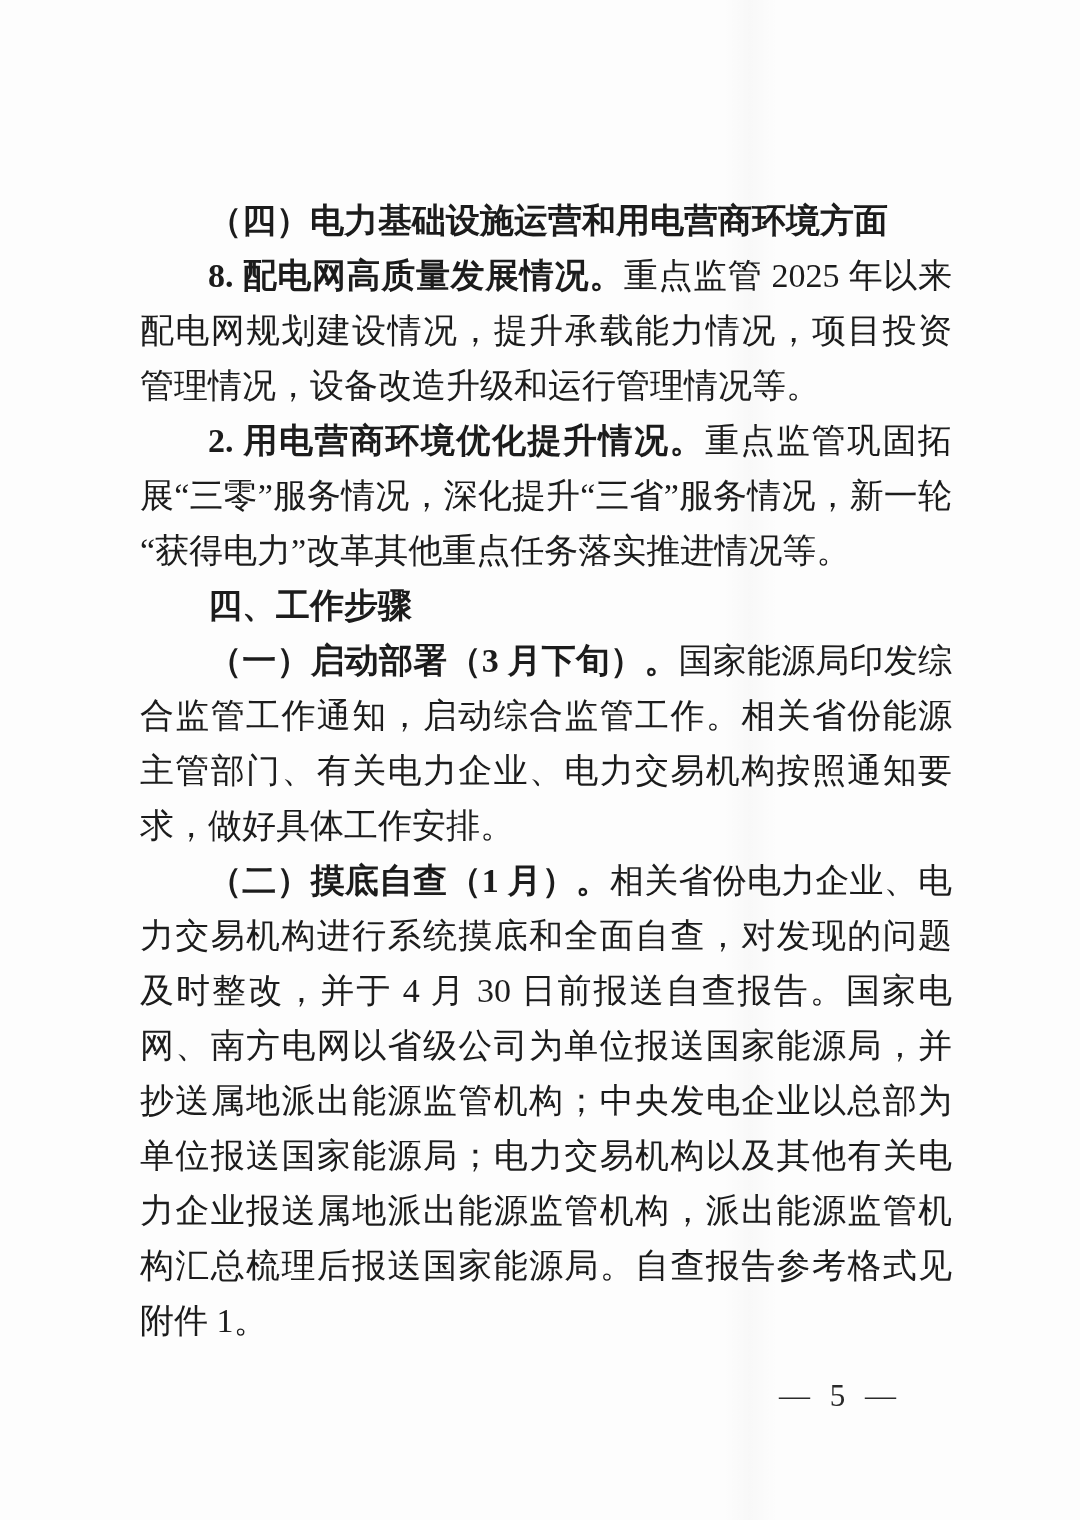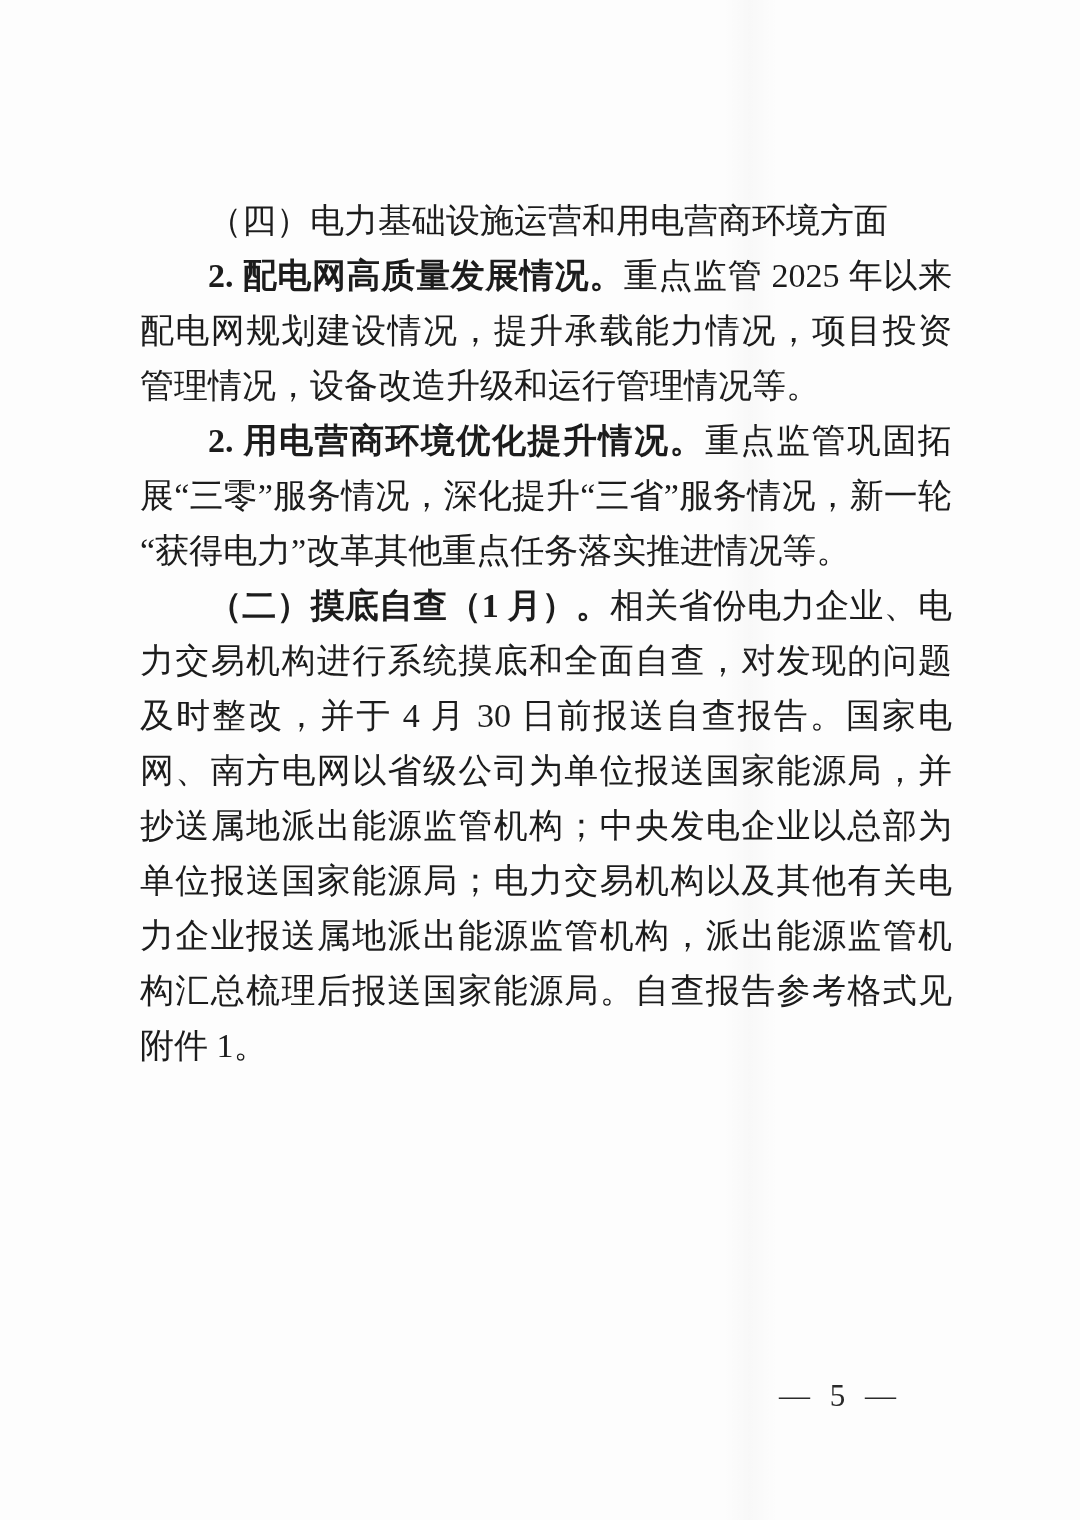--- a/index.html
+++ b/index.html
@@ -33,21 +33,21 @@
     line-height: 55px;
     text-align: justify;
     word-break: break-all;
     overflow-wrap: anywhere;
   }
   .para {
     margin: 0;
     text-indent: 2em;
   }
   .heading {
-    font-weight: 400;
+    font-weight: 700;
   }
   .lead {
     font-weight: 700;
   }
   .page-number {
     position: absolute;
     top: 1378px;
     right: 178px;
     font-size: 31px;
     letter-spacing: 6px;
@@ -56,29 +56,33 @@
 </style>
 </head>
 <body>
 
 <div class="page">
   <main class="text-block">
 
     <p class="para heading">（四）电力基础设施运营和用电营商环境方面</p>
 
     <p class="para">
-      <span class="lead">2. 配电网高质量发展情况。</span><span>重点监管 2025 年以来配电网规划建设情况，提升承载能力情况，项目投资管理情况，设备改造升级和运行管理情况等。</span>
+      <span class="lead">8. 配电网高质量发展情况。</span><span>重点监管 2025 年以来配电网规划建设情况，提升承载能力情况，项目投资管理情况，设备改造升级和运行管理情况等。</span>
     </p>
 
 
     <p class="para">
       <span class="lead">2. 用电营商环境优化提升情况。</span><span>重点监管巩固拓展“三零”服务情况，深化提升“三省”服务情况，新一轮“获得电力”改革其他重点任务落实推进情况等。</span>
     </p>
 
+    <p class="para heading">四、工作步骤</p>
 
+    <p class="para">
+      <span class="lead">（一）启动部署（3 月下旬）。</span><span>国家能源局印发综合监管工作通知，启动综合监管工作。相关省份能源主管部门、有关电力企业、电力交易机构按照通知要求，做好具体工作安排。</span>
+    </p>
 
     <p class="para">
       <span class="lead">（二）摸底自查（1 月）。</span><span>相关省份电力企业、电力交易机构进行系统摸底和全面自查，对发现的问题及时整改，并于 4 月 30 日前报送自查报告。国家电网、南方电网以省级公司为单位报送国家能源局，并抄送属地派出能源监管机构；中央发电企业以总部为单位报送国家能源局；电力交易机构以及其他有关电力企业报送属地派出能源监管机构，派出能源监管机构汇总梳理后报送国家能源局。自查报告参考格式见附件 1。</span>
     </p>
 
   </main>
 
   <div class="page-number">— 5 —</div>
 </div>
 

